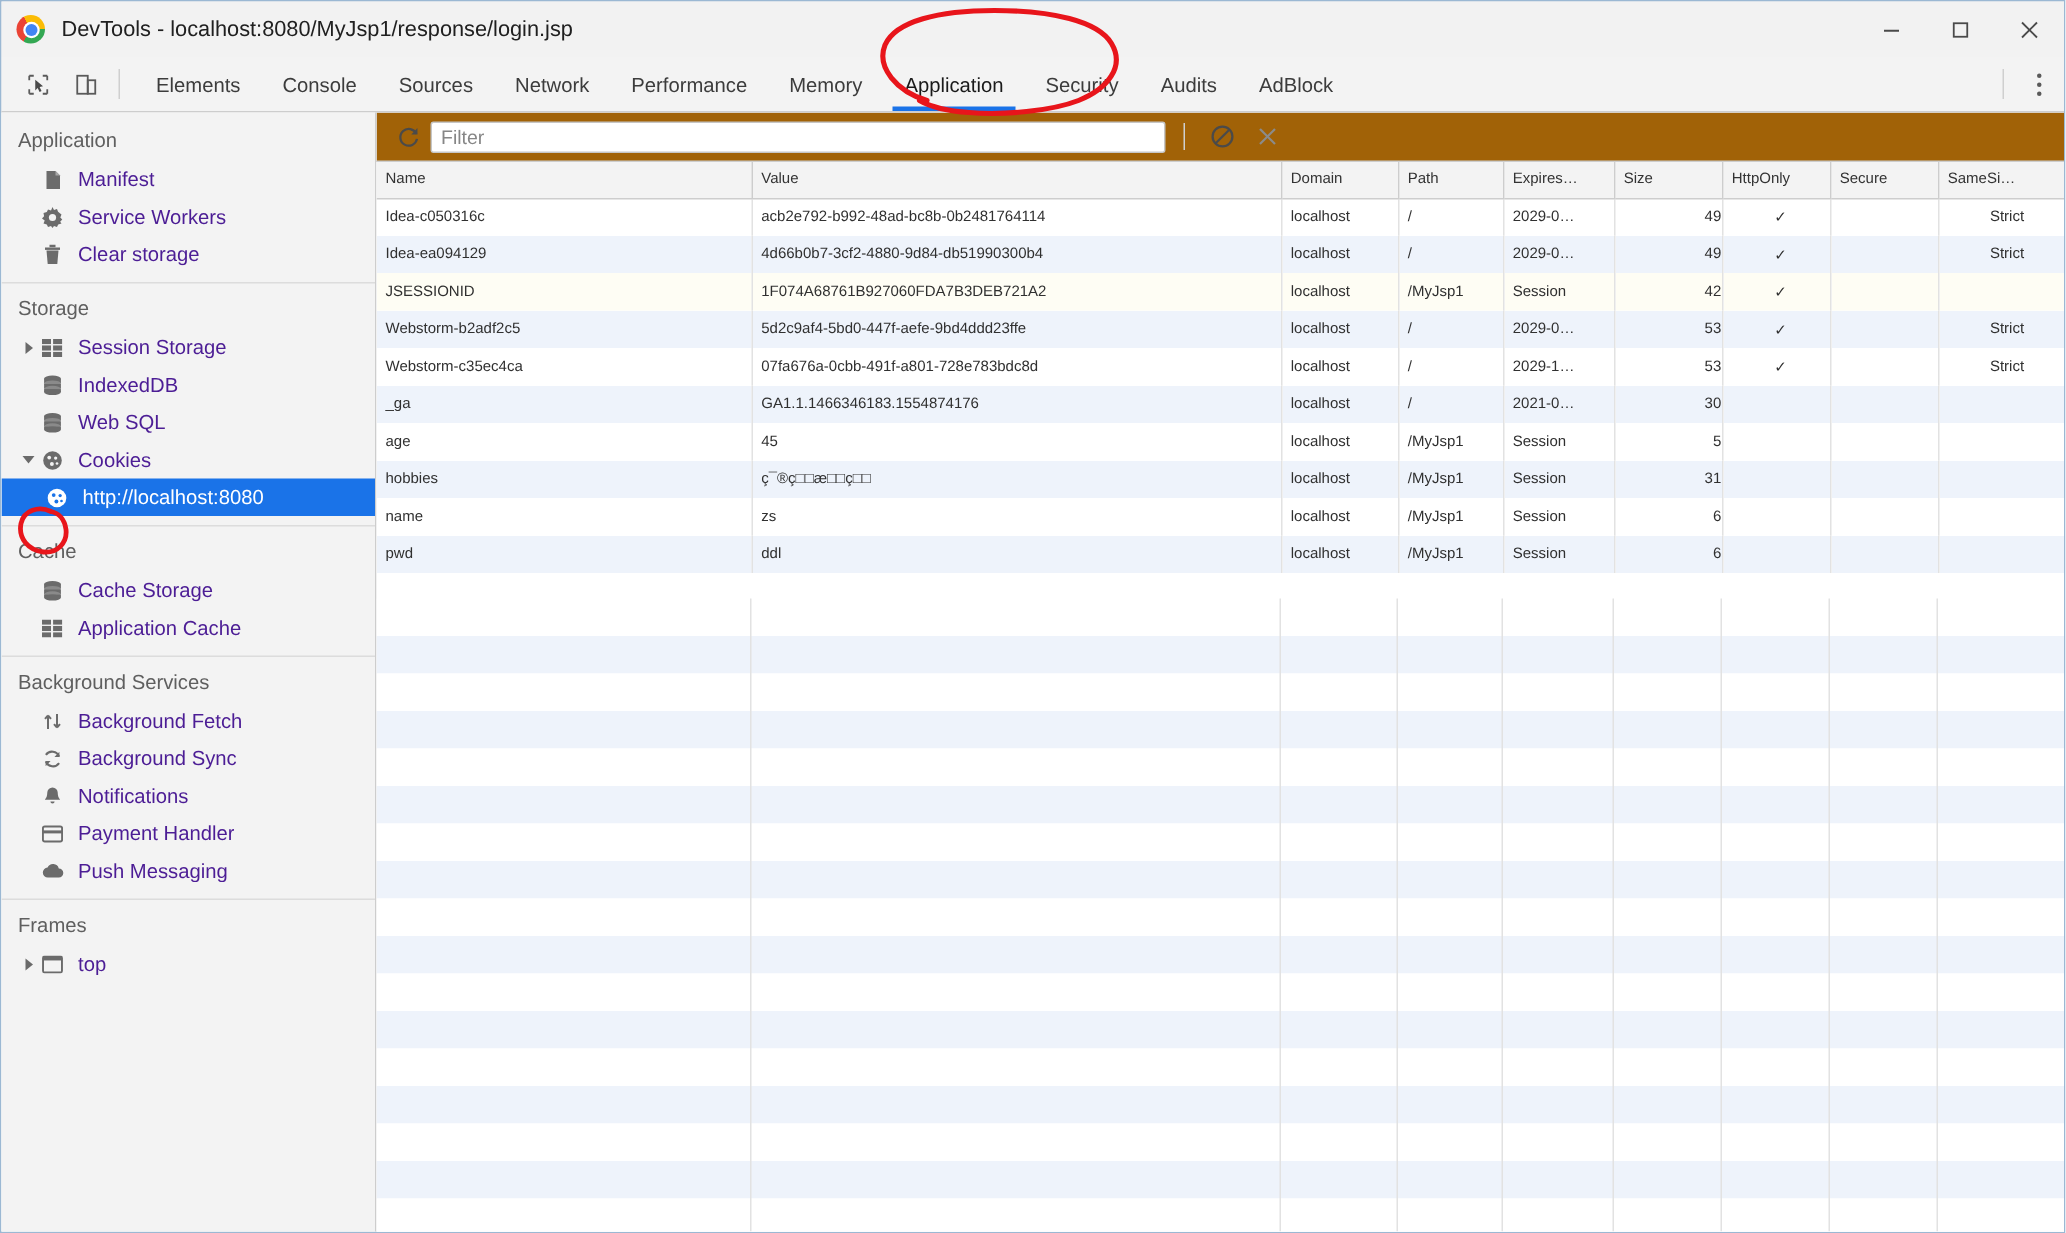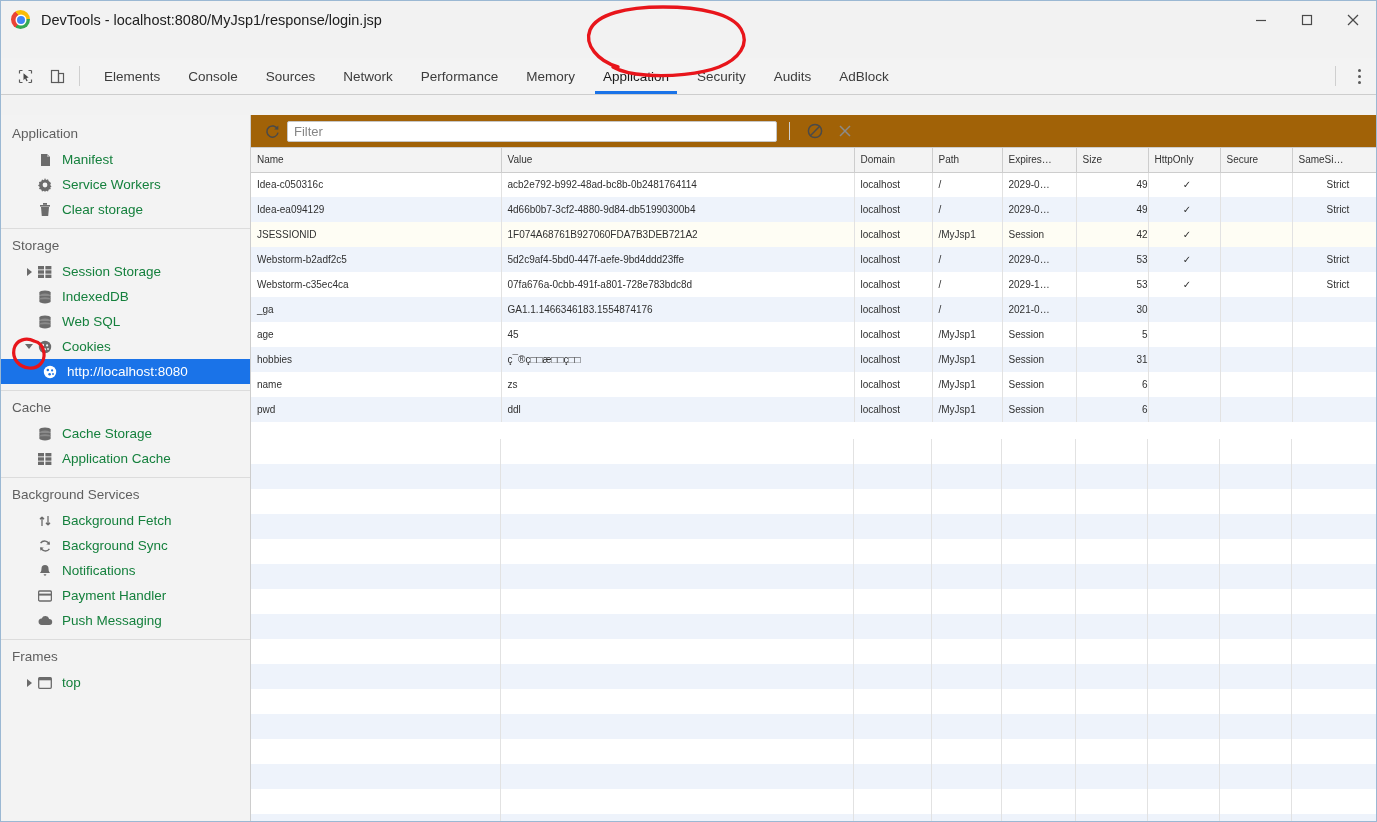--- a/index.html
+++ b/index.html
@@ -19,21 +19,20 @@
 
   .window {
     width: 1377px;
     height: 822px;
     display: flex;
     flex-direction: column;
     background: #f2f2f2;
     border: 1px solid #9bb8d3;
     box-sizing: border-box;
     position: relative;
-    gap: 20px;
   }
 
   
   .titlebar {
     height: 37px;
     flex: 0 0 37px;
     background: #f2f2f2;
     display: flex;
     align-items: center;
     position: relative;
@@ -175,26 +174,26 @@
   }
   .sb-divider {
     height: 1px;
     background: #dcdcdc;
     margin: 6px 0 4px 0;
   }
   .sb-item {
     height: 25px;
     display: flex;
     align-items: center;
-    padding-left: 22px;
+    padding-left: 12px;
     font-size: 13.5px;
-    color: #15803d;
+    color: #4c1d95;
     white-space: nowrap;
   }
-  .sb-item.indent2 { padding-left: 40px; }
+  .sb-item.indent2 { padding-left: 28px; }
   .sb-item.selected {
     background: #1a73e8;
     color: #fff;
   }
   .tri {
     width: 12px;
     flex: 0 0 12px;
     display: flex;
     align-items: center;
     justify-content: center;

